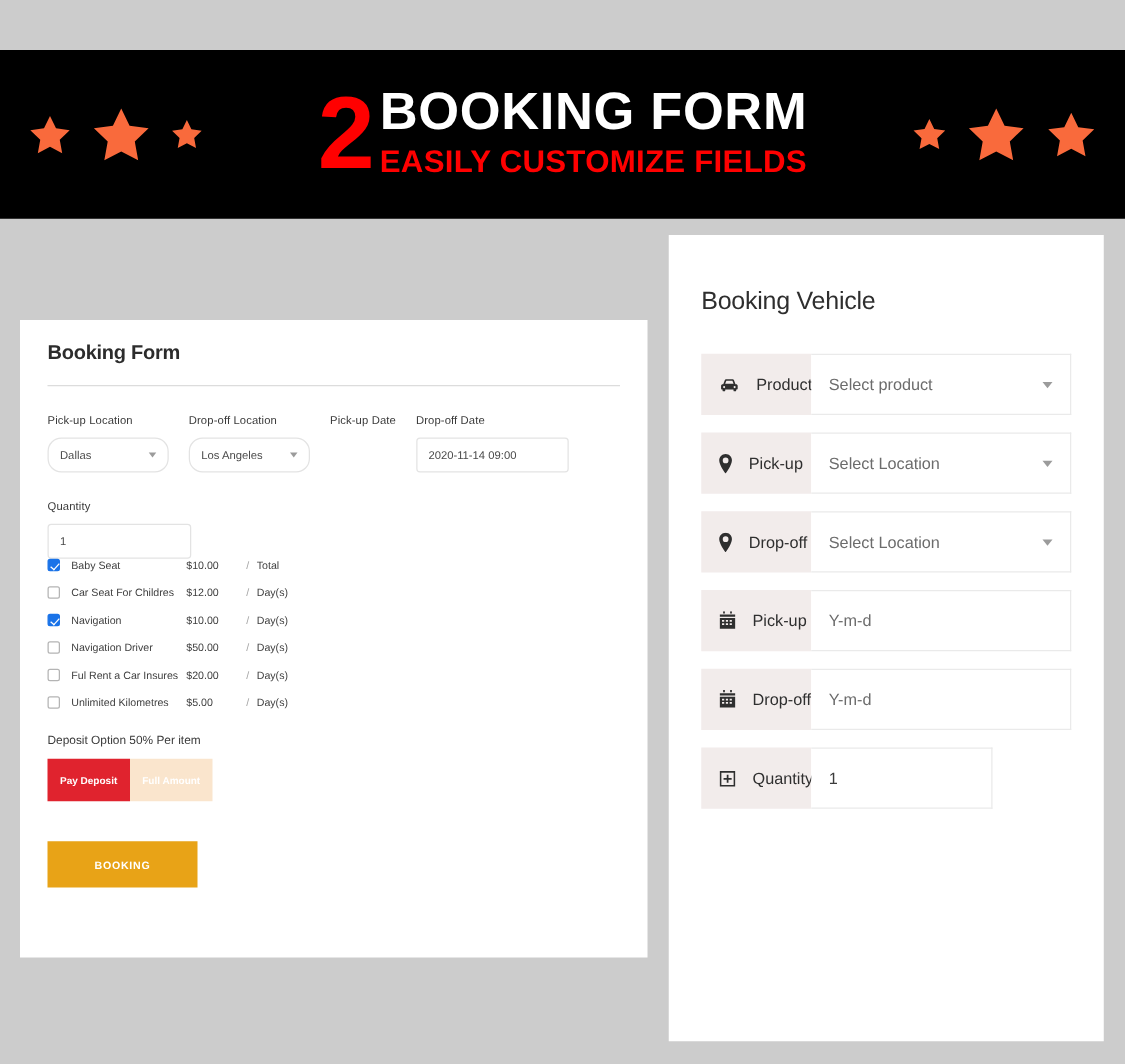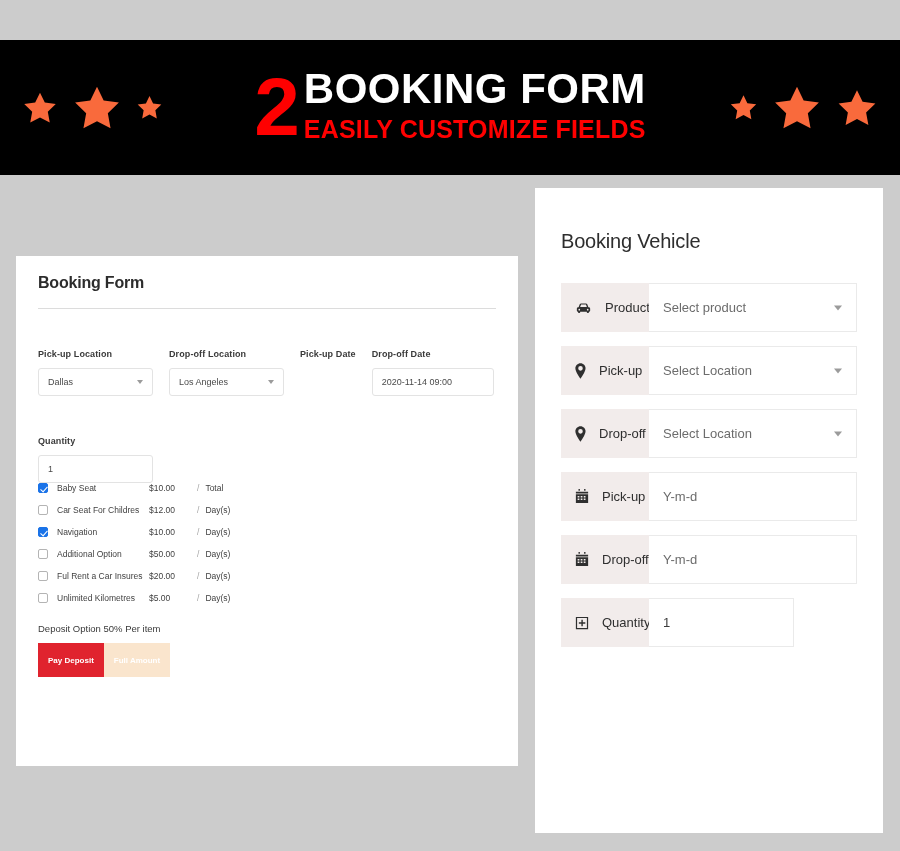--- a/index.html
+++ b/index.html
@@ -68,34 +68,34 @@
     letter-spacing: -0.2px;
   }
   .lp-divider {
     margin-top: 16px;
     border-top: 1px solid #dcdcdc;
   }
 
   .field-row { display: flex; gap: 16px; margin-top: 22px; }
   .field { display: flex; flex-direction: column; }
   .field-label {
-    font-size: 9px; font-weight: bold; color: #3a3a3a;
-    margin-bottom: 9px; letter-spacing: 0.1px; margin-top: 18px;
+    font-size: 9px; font-weight: normal; color: #3a3a3a;
+    margin-bottom: 9px; letter-spacing: 0.1px;
   }
   .field-control {
     height: 28px;
     border: 1px solid #e3e3e3;
     border-radius: 3px;
     background: #ffffff;
     display: flex; align-items: center;
     padding: 0 9px;
     font-size: 9px; color: #4a4a4a;
     position: relative;
   }
-  .field-control.w-sel { width: 115px; }
+  .field-control.w-sel { width: 97px; border-radius: 11px; }
   .field-control.w-date { width: 122px; }
   .field-control.w-qty { width: 115px; }
   .sel-caret {
     position: absolute; right: 9px; top: 50%;
     transform: translateY(-50%);
     width: 0; height: 0;
     border-left: 3px solid transparent;
     border-right: 3px solid transparent;
     border-top: 4px solid #9b9b9b;
   }
@@ -321,21 +321,21 @@
       </div>
       <div class="svc-row">
         <span class="cbx checked"></span>
         <span class="svc-name">Navigation</span>
         <span class="svc-price">$10.00</span>
         <span class="svc-sep">/</span>
         <span class="svc-unit">Day(s)</span>
       </div>
       <div class="svc-row">
         <span class="cbx"></span>
-        <span class="svc-name">Additional Option</span>
+        <span class="svc-name">Navigation Driver</span>
         <span class="svc-price">$50.00</span>
         <span class="svc-sep">/</span>
         <span class="svc-unit">Day(s)</span>
       </div>
       <div class="svc-row">
         <span class="cbx"></span>
         <span class="svc-name">Ful Rent a Car Insures</span>
         <span class="svc-price">$20.00</span>
         <span class="svc-sep">/</span>
         <span class="svc-unit">Day(s)</span>
@@ -348,20 +348,21 @@
         <span class="svc-unit">Day(s)</span>
       </div>
     </div>
 
     <div class="deposit-label">Deposit Option 50% Per item</div>
     <div class="deposit-group">
       <div class="dep-btn active">Pay Deposit</div>
       <div class="dep-btn inactive">Full Amount</div>
     </div>
 
+    <div class="booking-btn">BOOKING</div>
   </div>
 
   <div class="right-panel">
     <div class="rp-title">Booking Vehicle</div>
 
     <div class="rp-row">
       <div class="rp-label">
         <span>
           <svg width="17" height="14" viewBox="0 0 24 20">
               <path fill="#2f2f2f" d="M5 9l1.6-4.2C6.9 3.9 7.7 3.4 8.6 3.4h6.8c.9 0 1.7.5 2 1.4L19 9h.6c1 0 1.9.8 1.9 1.9v3.2c0 .6-.5 1.1-1.1 1.1h-.6v1c0 .6-.5 1-1.1 1h-.9c-.6 0-1.1-.4-1.1-1v-1H7.3v1c0 .6-.5 1-1.1 1h-.9c-.6 0-1.1-.4-1.1-1v-1h-.6c-.6 0-1.1-.5-1.1-1.1v-3.2C2.5 9.8 3.4 9 4.4 9H5zm2.2-.4h9.6l-1.1-3c-.1-.3-.4-.5-.7-.5H9c-.3 0-.6.2-.7.5l-1.1 3zM6 11.2a1.2 1.2 0 100 2.4 1.2 1.2 0 000-2.4zm12 0a1.2 1.2 0 100 2.4 1.2 1.2 0 000-2.4z"></path>

